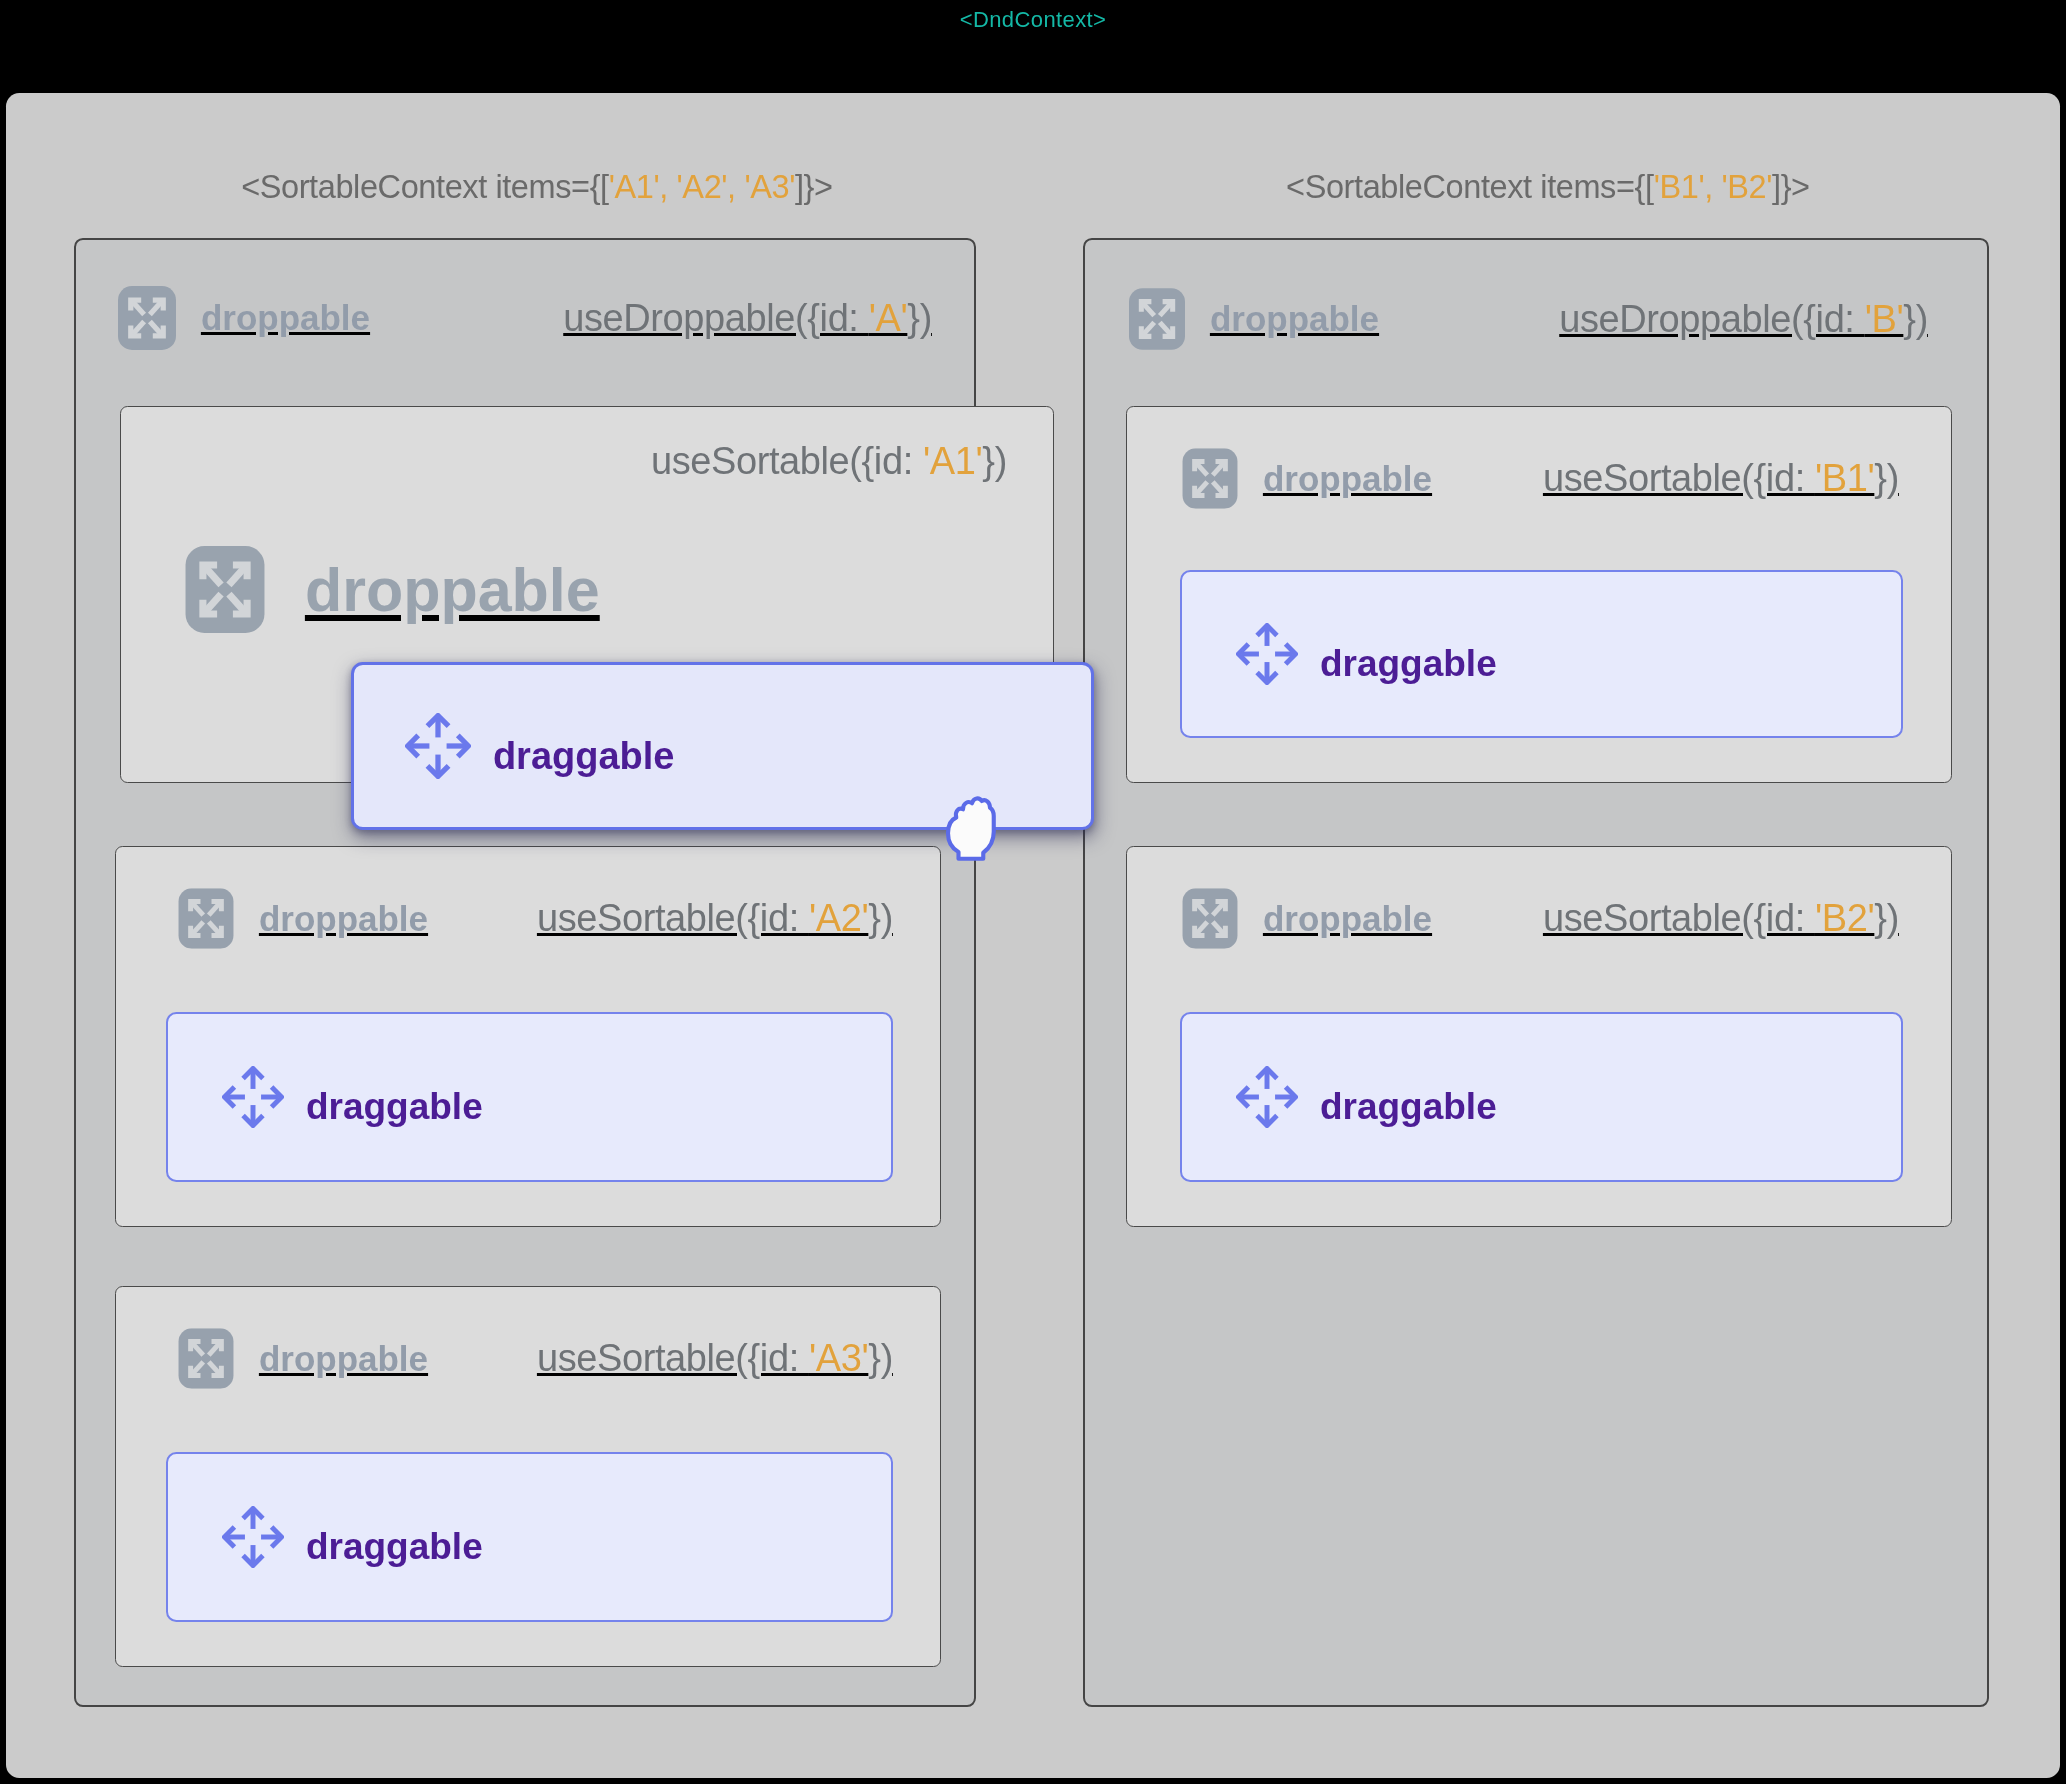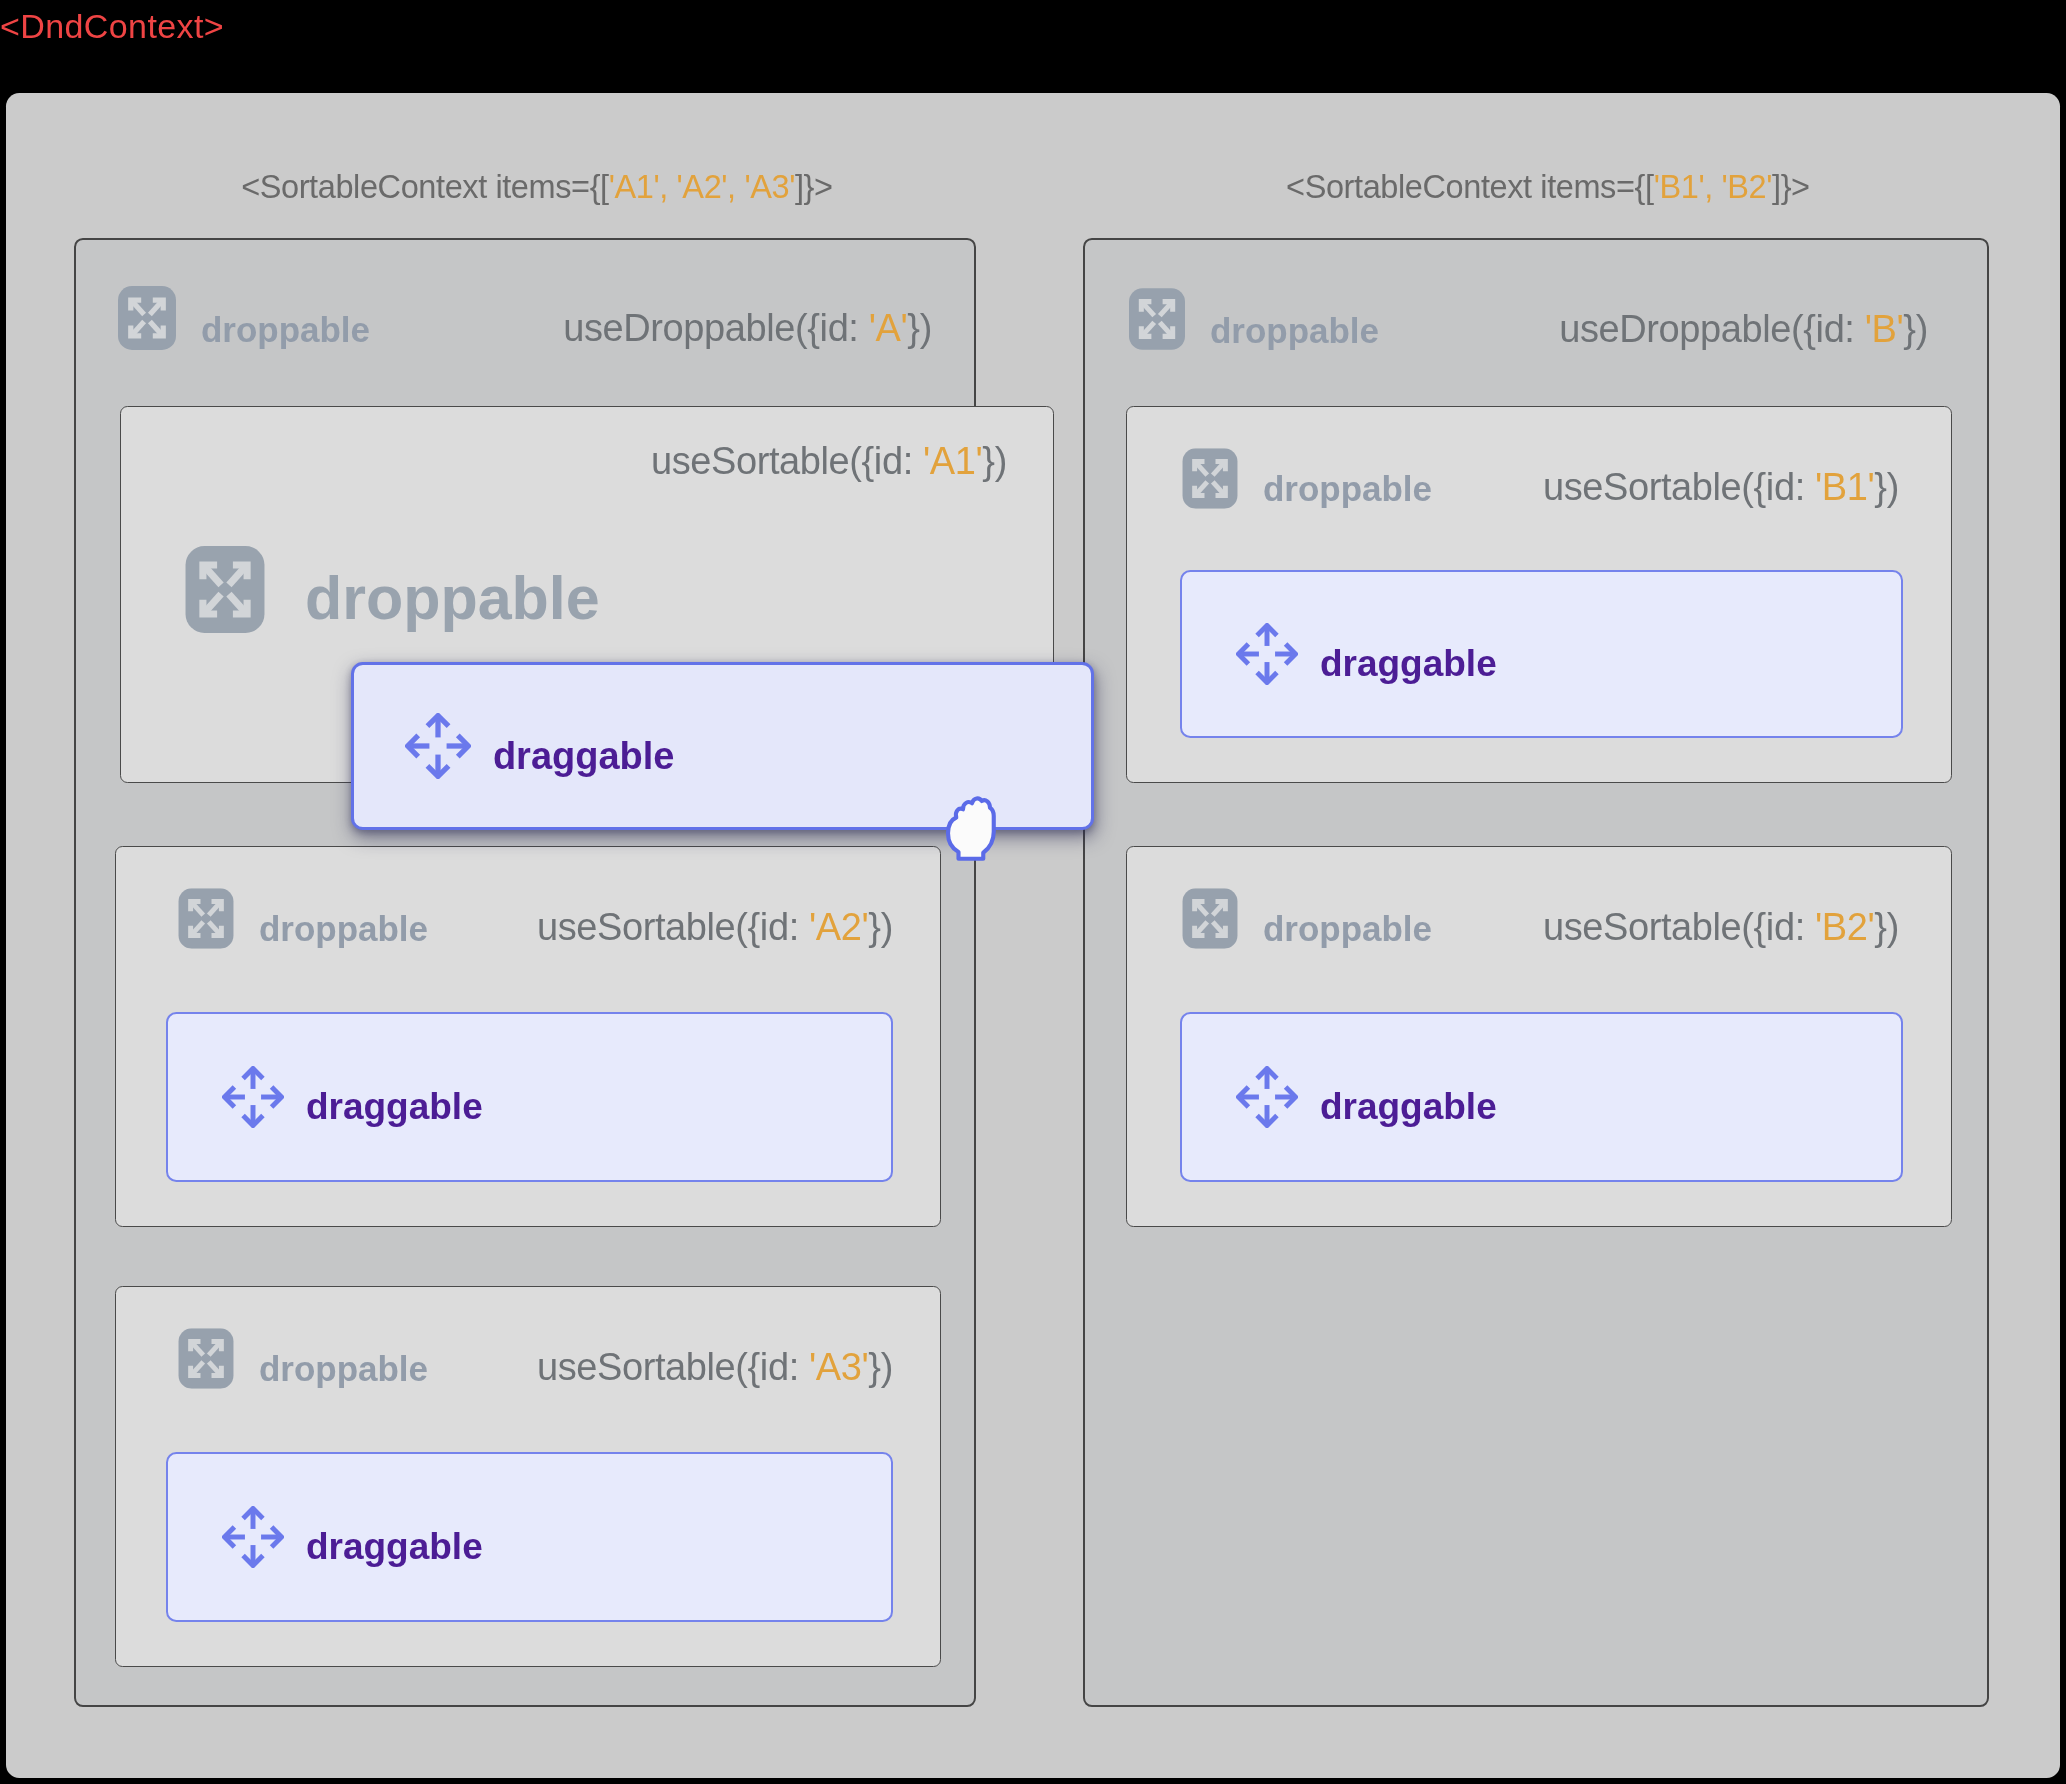--- a/index.html
+++ b/index.html
@@ -3,41 +3,41 @@
 <meta charset="utf-8">
 <style>
   html,body{margin:0;padding:0;}
   body{
     width:2066px;height:1784px;position:relative;
     background:#000000;
     font-family:"Liberation Sans",sans-serif;
     overflow:hidden;
   }
   .page-title{
-    position:absolute;top:7.4px;left:0;width:100%;
-    font-size:34px;font-weight:500;color:#ef4444;letter-spacing:0.4px;
+    position:absolute;top:7.4px;left:0;width:100%;text-align:center;
+    font-size:22px;font-weight:500;color:#14b8a6;letter-spacing:0.4px;
   }
   #canvas{
     position:absolute;left:5.9px;top:93px;width:2054px;height:1685px;
     background:#cbcbcb;border-radius:13.3px;
   }
   .ctx-header{
     position:absolute;top:64px;margin:12px;text-align:center;
     font-size:32.5px;font-weight:400;color:#6a6a6a;letter-spacing:-0.4px;white-space:nowrap;
   }
   .code-orange{color:#e2a23c;}
   .container-box{
     position:absolute;background:#c5c6c7;border:2.2px solid #454545;
     border-radius:8.9px;box-sizing:border-box;
   }
   .sortable-box{
     position:absolute;background:#dcdcdc;border:1.5px solid #4a4a4a;
     border-radius:7.4px;box-sizing:border-box;
   }
-  .row{position:absolute;display:flex;align-items:flex-end;}
+  .row{position:absolute;display:flex;align-items:center;text-decoration:underline;}
   .drop-label{font-size:35px;font-weight:bold;color:#929caa;margin-left:25px;}
   .hook{font-size:38px;color:#6f7377;letter-spacing:-0.4px;white-space:nowrap;}
   .row .hook{margin-left:auto;}
   .hook-floating{position:absolute;}
   .draggable{
     position:absolute;background:#e7eafc;border:2.2px solid #7583ec;
     border-radius:10.3px;box-sizing:border-box;display:flex;align-items:center;
     padding-left:54px;
   }
   .drag-label{font-size:37px;font-weight:bold;color:#4c1d95;margin-left:22px;margin-top:20px;}

